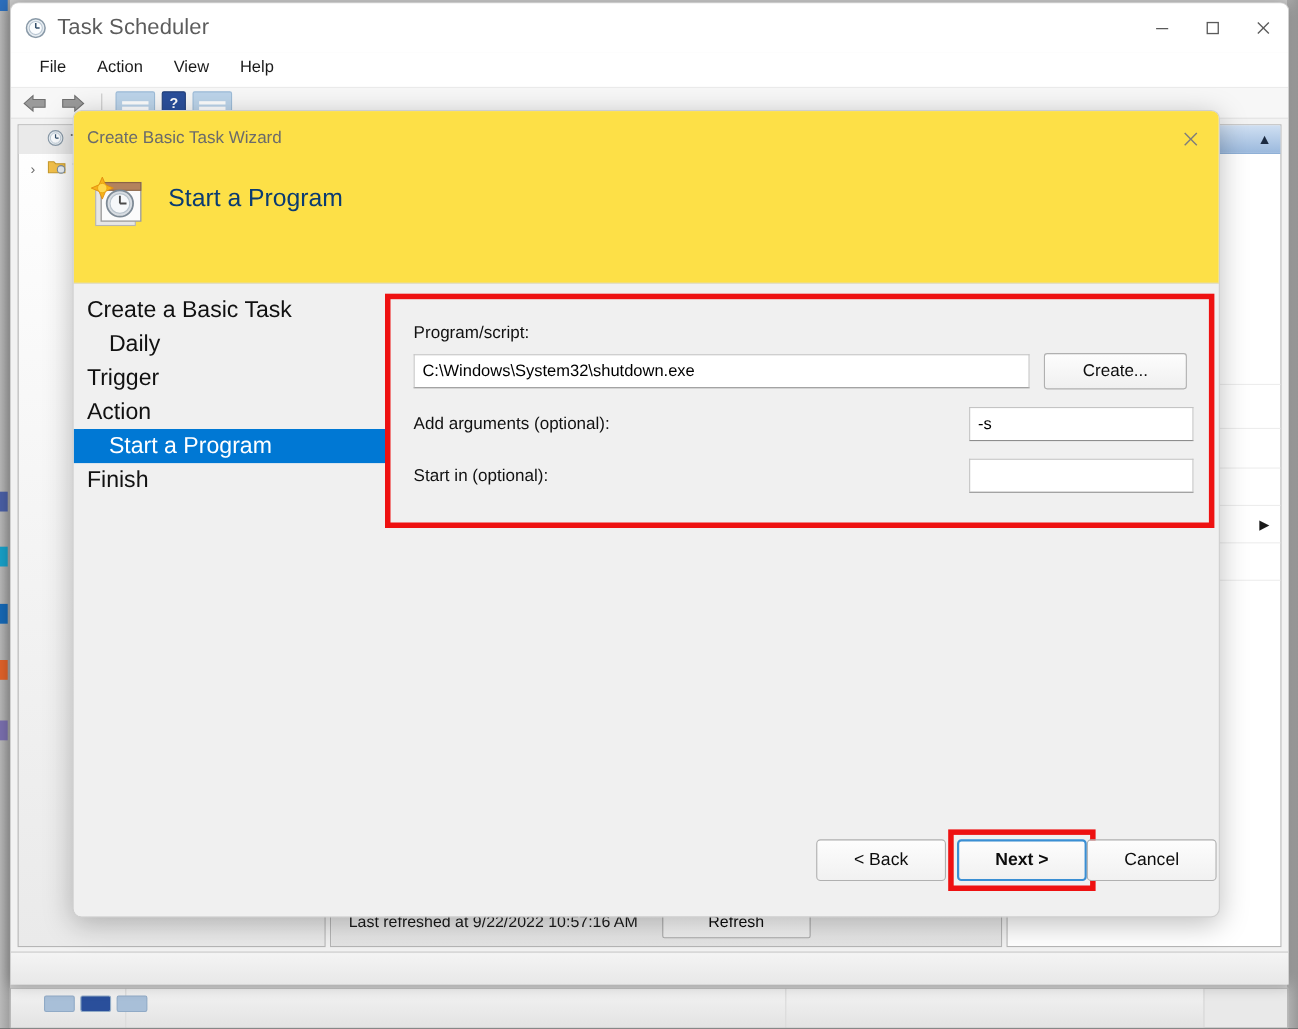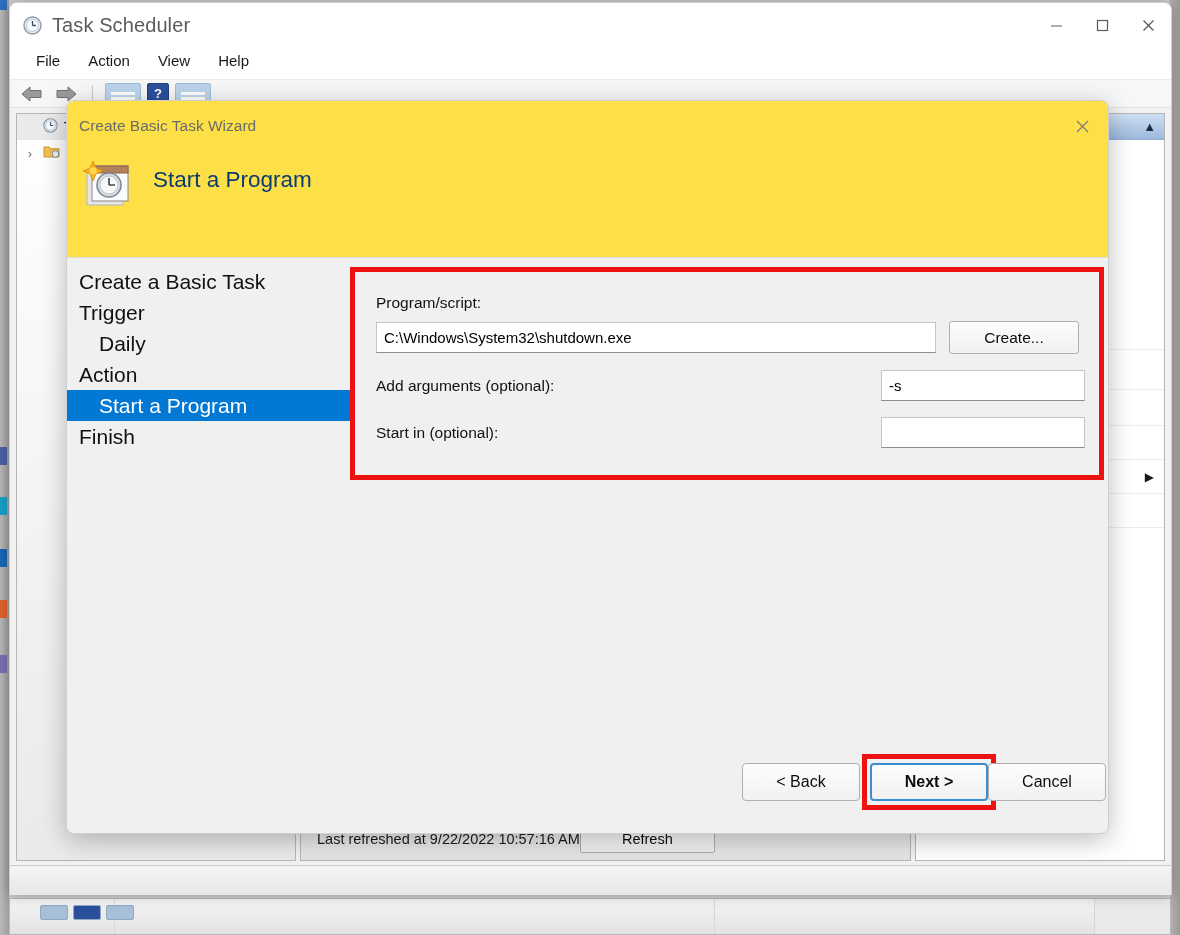--- a/index.html
+++ b/index.html
@@ -153,21 +153,21 @@
     position:absolute; left:0; right:0; bottom:0; height: 30px;
     background: linear-gradient(to bottom,#f4f4f4,#e8e8e8);
     border-top:1px solid #c9c9c9;
   }
 
   
   .refresh-bar {
     position:absolute; left: 0px; bottom: 0px; width: 100%; height: 44px;
     background: linear-gradient(to bottom,#efefef,#e4e4e4);
     border-top:1px solid #c6c6c6;
-    display:flex; align-items:center; padding-left: 16px; 
+    display:flex; align-items:center; padding-left: 16px; gap: 22px;
   }
   .refresh-text { font-size:14.5px; color:#1a1a1a; }
   .refresh-btn {
     min-width: 135px; height: 28px;
     background: linear-gradient(to bottom,#fdfdfd,#efefef);
     border:1px solid #adadad; border-radius:2px;
     display:flex; align-items:center; justify-content:center;
     font-size:14.5px; color:#0d0d0d;
   }
 
@@ -434,22 +434,22 @@
           <circle cx="14" cy="14" r="4.3" fill="#ffd84d" stroke="#e8a30b" stroke-width="0.8"></circle>
         </svg>
       </div>
       <div class="wz-heading">Start a Program</div>
     </div>
 
     <div class="wz-main">
 
       <div class="wz-nav">
         <div class="wz-nav-item">Create a Basic Task</div>
+        <div class="wz-nav-item sub">Daily</div>
         <div class="wz-nav-item">Trigger</div>
-        <div class="wz-nav-item sub">Daily</div>
         <div class="wz-nav-item">Action</div>
         <div class="wz-nav-item sub active">Start a Program</div>
         <div class="wz-nav-item">Finish</div>
       </div>
 
       <div class="wz-content">
 
         <div class="redbox" id="redbox-form"></div>
 
         <div class="form-area">

